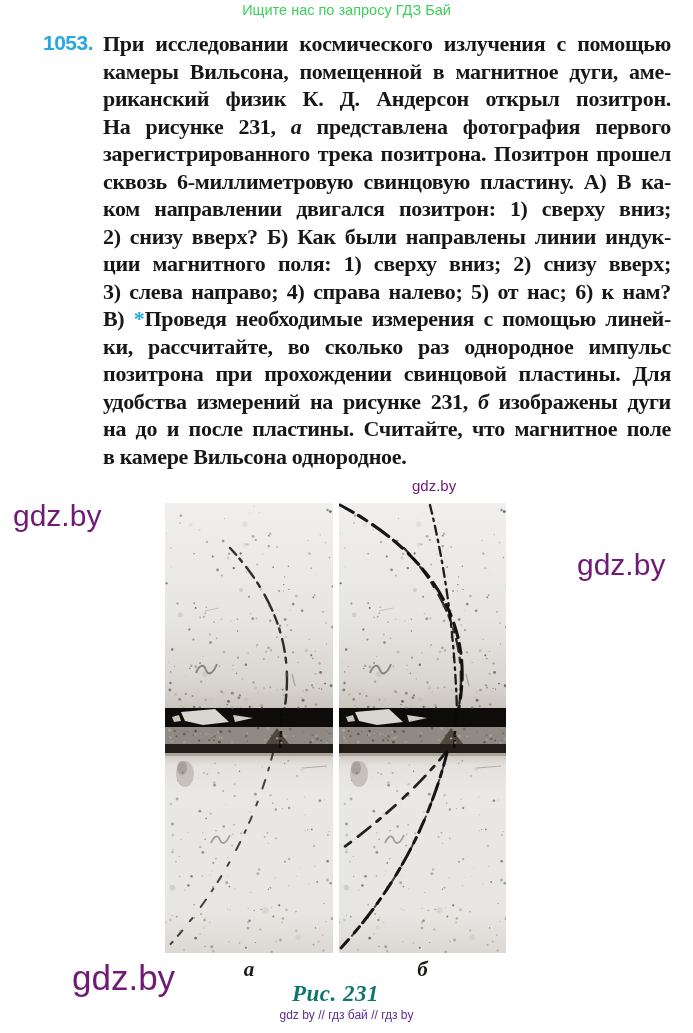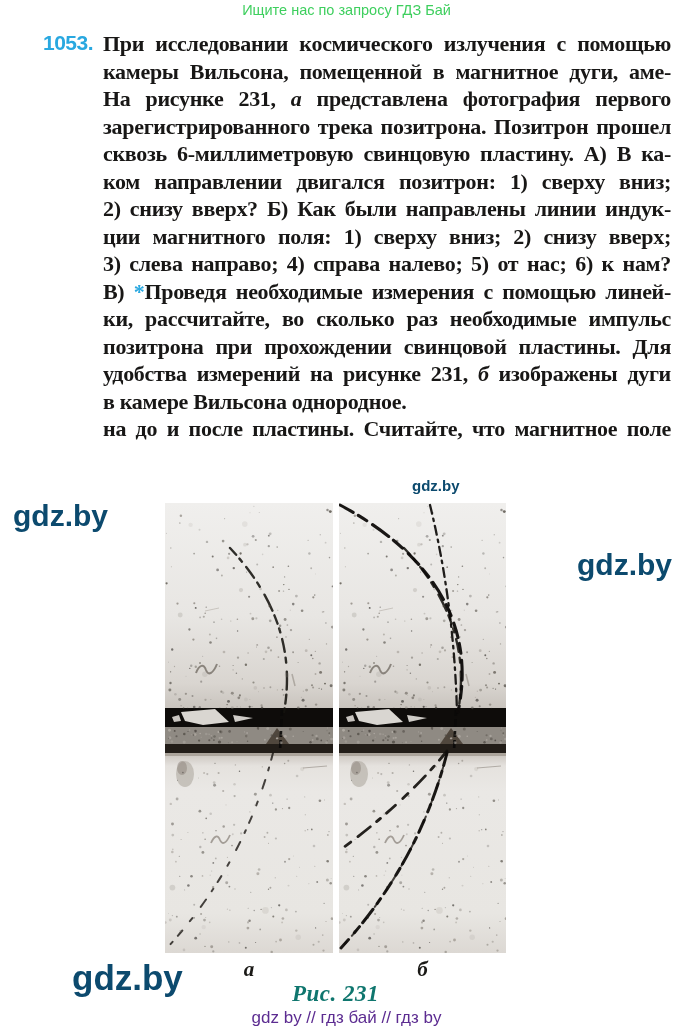--- a/index.html
+++ b/index.html
@@ -12,61 +12,62 @@
   
   .probnum{left:10px;top:31px;width:50px;font-family:"Liberation Sans",sans-serif;
            font-weight:700;font-size:21px;letter-spacing:-0.5px;margin-left:33px;}
   
   .para{left:55px;top:30px;width:616px;}
   .t-line{font-size:22px;font-weight:700;color:#181716;line-height:27.5px;height:27.5px;
           letter-spacing:-0.3px;text-align:justify;text-align-last:justify;white-space:normal;margin-left:48px;}
   .t-line.nojust{text-align:left;text-align-last:left;}
   .seg-italic{font-style:italic;font-weight:700;}
   
-  .wm{font-family:"Liberation Sans",sans-serif;color:#0c4a6e;font-weight:700;line-height:1;}
+  .wm{font-family:"Liberation Sans",sans-serif;color:#701a75;font-weight:400;line-height:1;}
   .wm-inline{left:412px;top:478px;font-size:15px;}
   .wm-topleft{left:13px;top:501px;font-size:30px;}
   .wm-right{left:577px;top:550px;font-size:30px;}
   .wm-bottomleft{left:72px;top:960px;font-size:35px;}
   
   .fig{left:165px;top:503px;width:341px;height:450px;}
   .panel-label{top:957px;text-align:center;font-size:21px;font-style:italic;font-weight:700;color:#1a1916;}
   .label-a{left:165px;width:168px;}
   .label-b{left:339px;width:167px;}
   .caption{left:165px;top:981px;width:341px;text-align:center;font-size:23px;
            font-style:italic;font-weight:600;color:#0f766e;letter-spacing:0.5px;}
   
   .footer{left:0;top:1008px;width:693px;text-align:center;
-          font-family:"Liberation Sans",sans-serif;font-size:17px;font-weight:500;cursor:pointer;}
+          font-family:"Liberation Sans",sans-serif;font-size:12px;font-weight:500;cursor:pointer;}
 </style>
 </head>
 <body>
 
 <div class="page">
 
   <div class="abs promo" style="color: rgb(62, 207, 94);">Ищите нас по запросу ГДЗ Бай</div>
 
   <div class="abs probnum" style="color: rgb(41, 168, 224);">1053.</div>
 
   <div class="abs para" id="para">
       <div class="t-line"><span>При исследовании космического излучения с помощью</span></div>
       <div class="t-line"><span>камеры Вильсона, помещенной в магнитное дуги, аме-</span></div>
+      <div class="t-line"><span>риканский физик К. Д. Андерсон открыл позитрон.</span></div>
       <div class="t-line"><span>На рисунке 231, </span><span class="seg-italic">а</span><span> представлена фотография первого</span></div>
       <div class="t-line"><span>зарегистрированного трека позитрона. Позитрон прошел</span></div>
       <div class="t-line"><span>сквозь 6-миллиметровую свинцовую пластину. А) В ка-</span></div>
       <div class="t-line"><span>ком направлении двигался позитрон: 1) сверху вниз;</span></div>
       <div class="t-line"><span>2) снизу вверх? Б) Как были направлены линии индук-</span></div>
       <div class="t-line"><span>ции магнитного поля: 1) сверху вниз; 2) снизу вверх;</span></div>
       <div class="t-line"><span>3) слева направо; 4) справа налево; 5) от нас; 6) к нам?</span></div>
       <div class="t-line"><span>В) </span><span style="color: rgb(41, 168, 224);">*</span><span>Проведя необходимые измерения с помощью линей-</span></div>
-      <div class="t-line"><span>ки, рассчитайте, во сколько раз необходимые импульс</span></div>
+      <div class="t-line"><span>ки, рассчитайте, во сколько раз однородное импульс</span></div>
       <div class="t-line"><span>позитрона при прохождении свинцовой пластины. Для</span></div>
       <div class="t-line"><span>удобства измерений на рисунке 231, </span><span class="seg-italic">б</span><span> изображены дуги</span></div>
+      <div class="t-line"><span>на до и после пластины. Считайте, что магнитное поле</span></div>
       <div class="t-line nojust"><span>в камере Вильсона однородное.</span></div>
-      <div class="t-line"><span>на до и после пластины. Считайте, что магнитное поле</span></div>
     </div>
 
   <div class="abs wm wm-inline">gdz.by</div>
   <div class="abs wm wm-topleft">gdz.by</div>
   <div class="abs wm wm-right">gdz.by</div>
   <div class="abs wm wm-bottomleft">gdz.by</div>
 
   <svg class="abs fig" viewBox="0 0 341 450">
     <defs>
       <linearGradient id="upperGrad" x1="0" y1="0" x2="0" y2="1">

